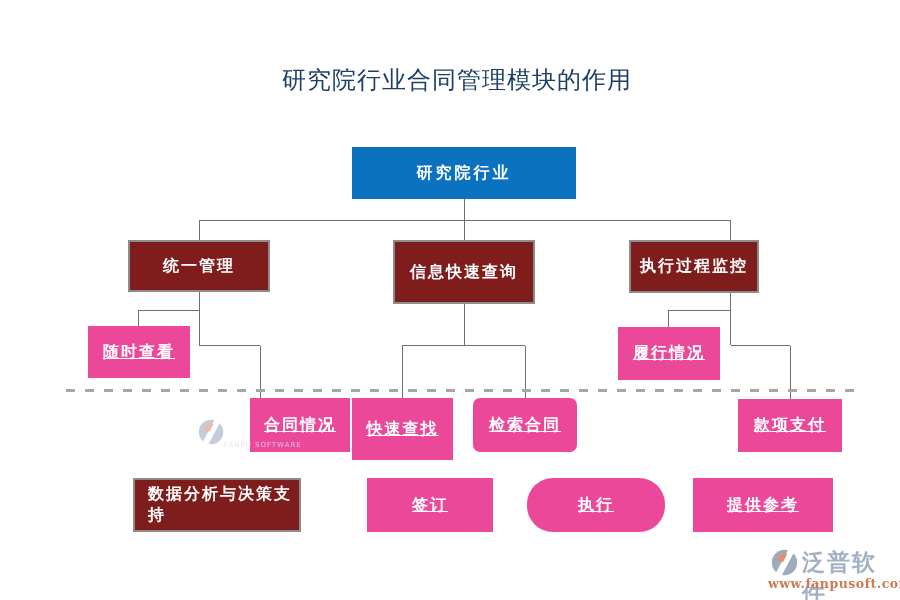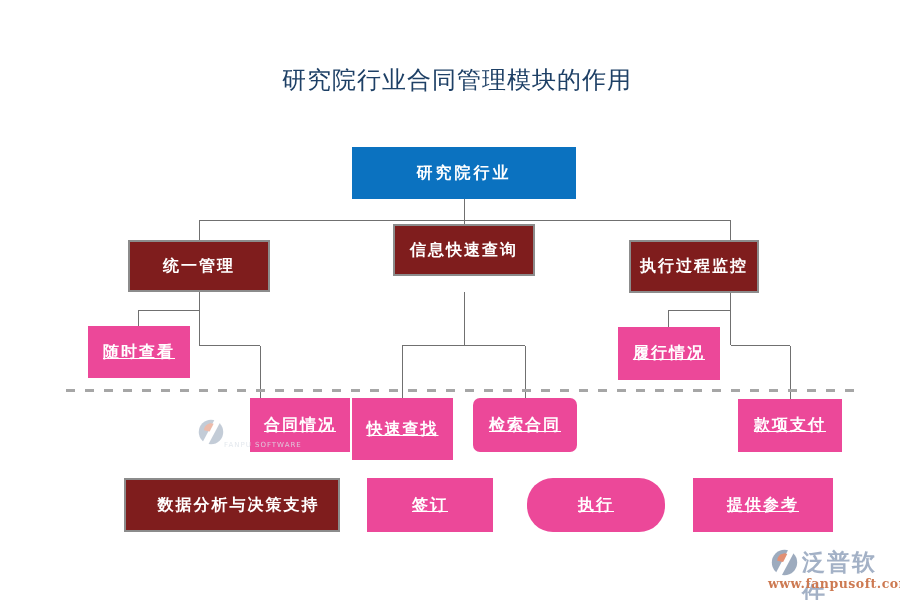--- a/index.html
+++ b/index.html
@@ -69,31 +69,31 @@
   <div class="hline" style="left:668px;top:310px;width:62px;"></div>
   <div class="vline" style="left:668px;top:311px;height:16px;"></div>
   <div class="hline" style="left:731px;top:345px;width:59px;"></div>
   <div class="vline" style="left:790px;top:346px;height:53px;"></div>
 
   <div class="dashed"></div>
 
   <div class="box root" style="left:352px;top:147px;width:224px;height:52px;">研究院行业</div>
 
   <div class="box blue" style="left:128px;top:240px;width:142px;height:52px;">统一管理</div>
-  <div class="box blue" style="left:393px;top:224px;width:142px;height:52px;">信息快速查询</div>
+  <div class="box blue" style="left:393px;top:240px;width:142px;height:64px;">信息快速查询</div>
   <div class="box blue" style="left:629px;top:240px;width:130px;height:53px;">执行过程监控</div>
 
   <div class="box gray" style="left:88px;top:326px;width:102px;height:52px;">随时查看</div>
   <div class="box gray" style="left:210px;top:398px;width:100px;height:54px;margin-left:40px;">合同情况</div>
   <div class="box gray" style="left:352px;top:398px;width:101px;height:62px;">快速查找</div>
   <div class="box gray" style="left:473px;top:398px;width:104px;height:54px;border-radius:7px;">检索合同</div>
   <div class="box gray" style="left:618px;top:327px;width:102px;height:53px;">履行情况</div>
   <div class="box gray" style="left:738px;top:399px;width:104px;height:53px;">款项支付</div>
 
-  <div class="box blue" style="left:124px;top:478px;width:216px;height:54px;padding-left:13px;">数据分析与决策支持</div>
+  <div class="box blue" style="left:133px;top:478px;width:168px;height:54px;padding-left:13px;">数据分析与决策支持</div>
   <div class="box gray" style="left:367px;top:478px;width:126px;height:54px;">签订</div>
   <div class="box gray" style="left:527px;top:478px;width:138px;height:54px;border-radius:26px;">执行</div>
   <div class="box gray" style="left:693px;top:478px;width:140px;height:54px;">提供参考</div>
 
   <div class="wm-mid">
     <svg viewBox="0 0 32 32" width="30" height="28" aria-hidden="true">
       <circle cx="16" cy="16" r="14" fill="#93a3b8"></circle>
       <rect x="13" y="-4" width="7" height="40" fill="#ffffff" transform="rotate(28 16 16)"></rect>
       <path d="M8 14 a8 8 0 0 1 11 -7.5 l-4.5 9 z" fill="#df8465"></path>
     </svg>

